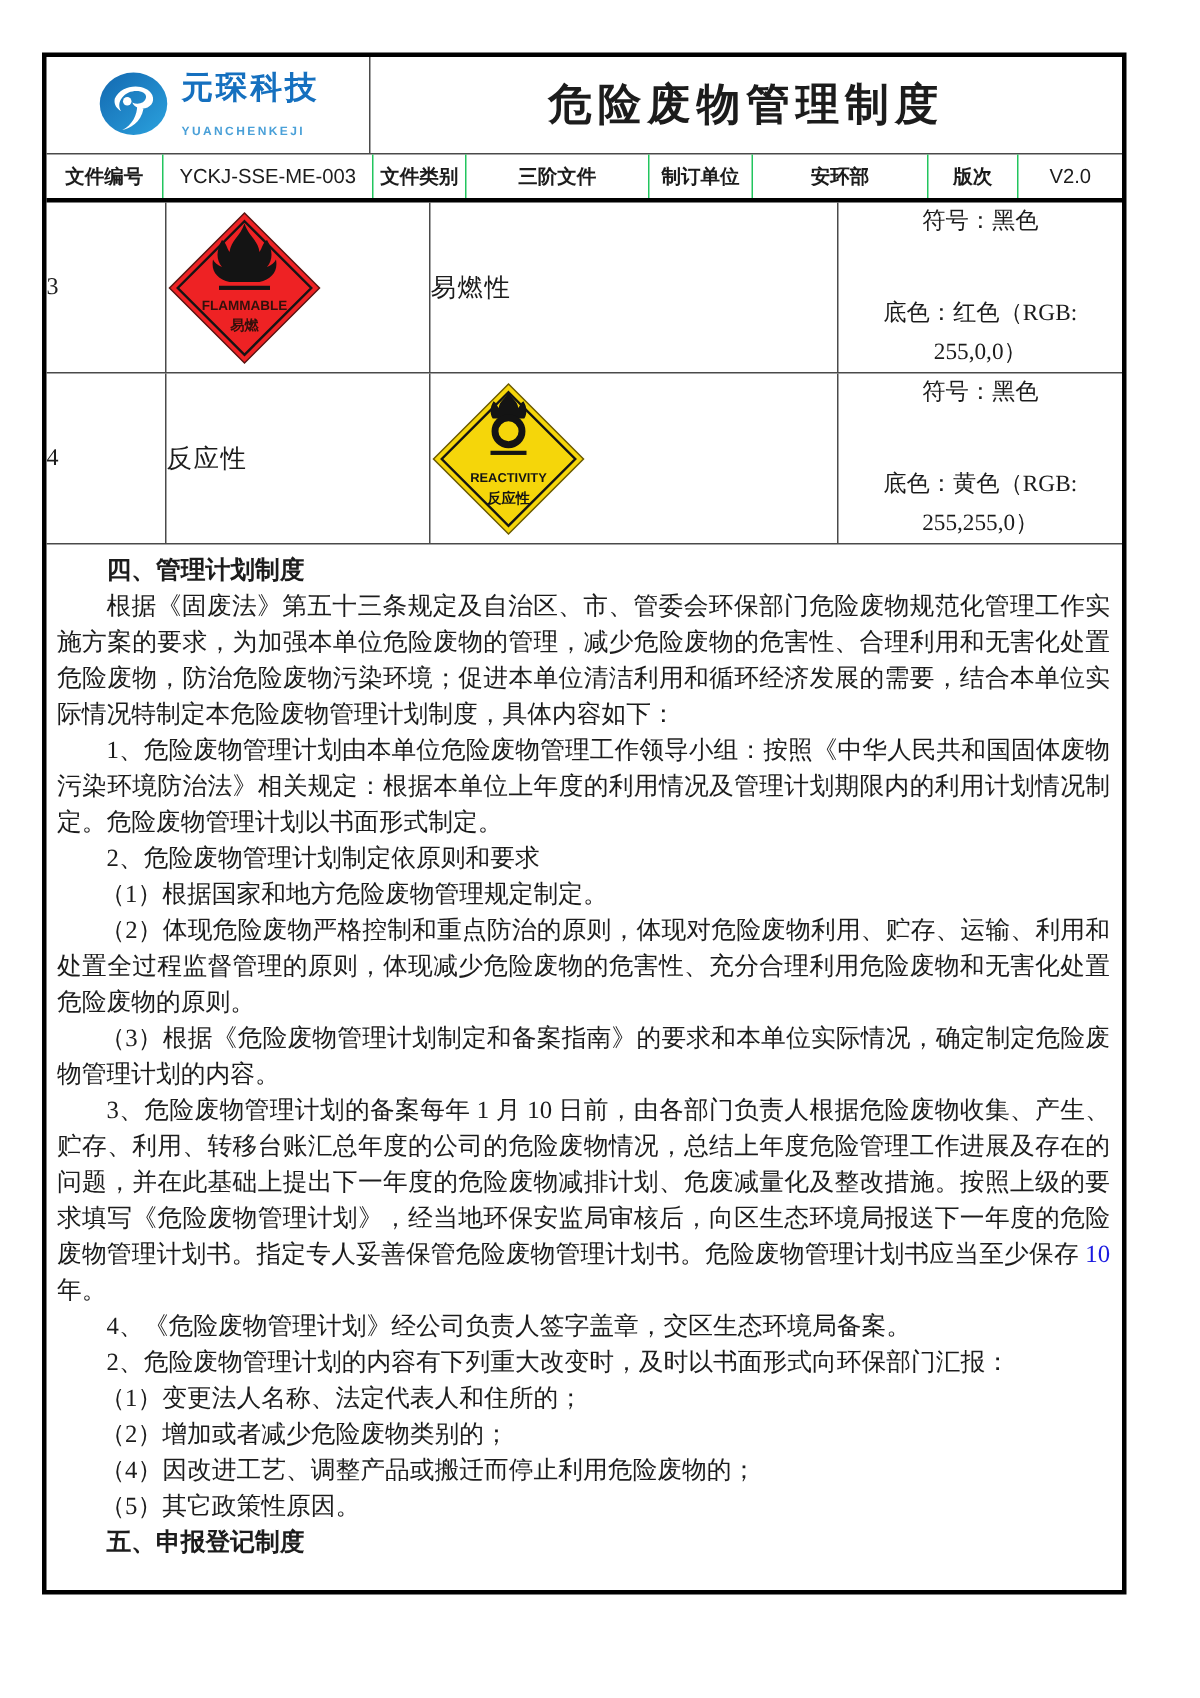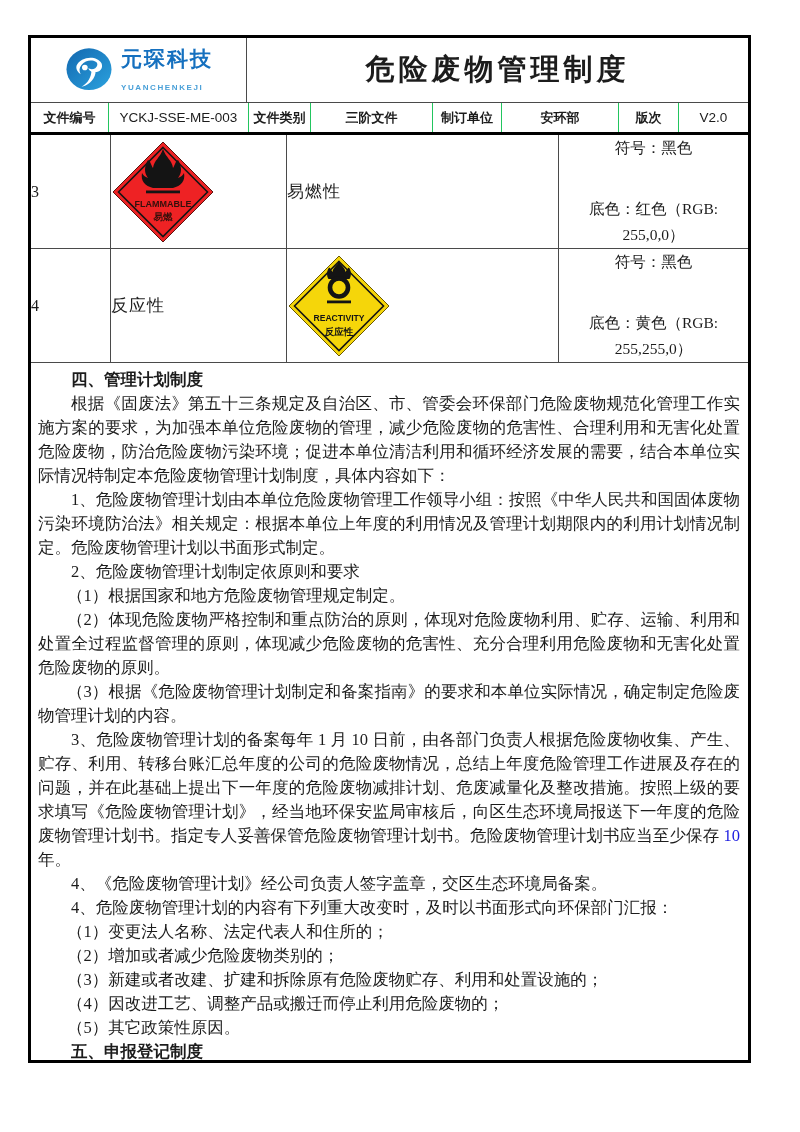--- a/index.html
+++ b/index.html
@@ -135,24 +135,23 @@
     <div class="doc-body">
       <p class="hd">四、管理计划制度</p>
       <p class="para">根据《固废法》第五十三条规定及自治区、市、管委会环保部门危险废物规范化管理工作实施方案的要求，为加强本单位危险废物的管理，减少危险废物的危害性、合理利用和无害化处置危险废物，防治危险废物污染环境；促进本单位清洁利用和循环经济发展的需要，结合本单位实际情况特制定本危险废物管理计划制度，具体内容如下：</p>
       <p class="para">1、危险废物管理计划由本单位危险废物管理工作领导小组：按照《中华人民共和国固体废物污染环境防治法》相关规定：根据本单位上年度的利用情况及管理计划期限内的利用计划情况制定。危险废物管理计划以书面形式制定。</p>
       <p class="para">2、危险废物管理计划制定依原则和要求</p>
       <p class="sub">（1）根据国家和地方危险废物管理规定制定。</p>
       <p class="sub">（2）体现危险废物严格控制和重点防治的原则，体现对危险废物利用、贮存、运输、利用和处置全过程监督管理的原则，体现减少危险废物的危害性、充分合理利用危险废物和无害化处置危险废物的原则。</p>
       <p class="sub">（3）根据《危险废物管理计划制定和备案指南》的要求和本单位实际情况，确定制定危险废物管理计划的内容。</p>
       <p class="para"><span>3、危险废物管理计划的备案每年 1 月 10 日前，由各部门负责人根据危险废物收集、产生、贮存、利用、转移台账汇总年度的公司的危险废物情况，总结上年度危险管理工作进展及存在的问题，并在此基础上提出下一年度的危险废物减排计划、危废减量化及整改措施。按照上级的要求填写《危险废物管理计划》，经当地环保安监局审核后，向区生态环境局报送下一年度的危险废物管理计划书。指定专人妥善保管危险废物管理计划书。危险废物管理计划书应当至少保存 </span><span class="num-blue">10</span><span> 年。</span></p>
       <p class="para">4、《危险废物管理计划》经公司负责人签字盖章，交区生态环境局备案。</p>
-      <p class="para">4、危险废物管理计划的内容有下列重大改变时，及时以书面形式向环保部门汇报：</p>
+      <p class="para">2、危险废物管理计划的内容有下列重大改变时，及时以书面形式向环保部门汇报：</p>
       <p class="sub">（1）变更法人名称、法定代表人和住所的；</p>
       <p class="sub">（2）增加或者减少危险废物类别的；</p>
-      <p class="sub">（3）新建或者改建、扩建和拆除原有危险废物贮存、利用和处置设施的；</p>
       <p class="sub">（4）因改进工艺、调整产品或搬迁而停止利用危险废物的；</p>
       <p class="sub">（5）其它政策性原因。</p>
       <p class="hd">五、申报登记制度</p>
 
     </div>
 
   </div>
 </div>
 
 </body></html>

